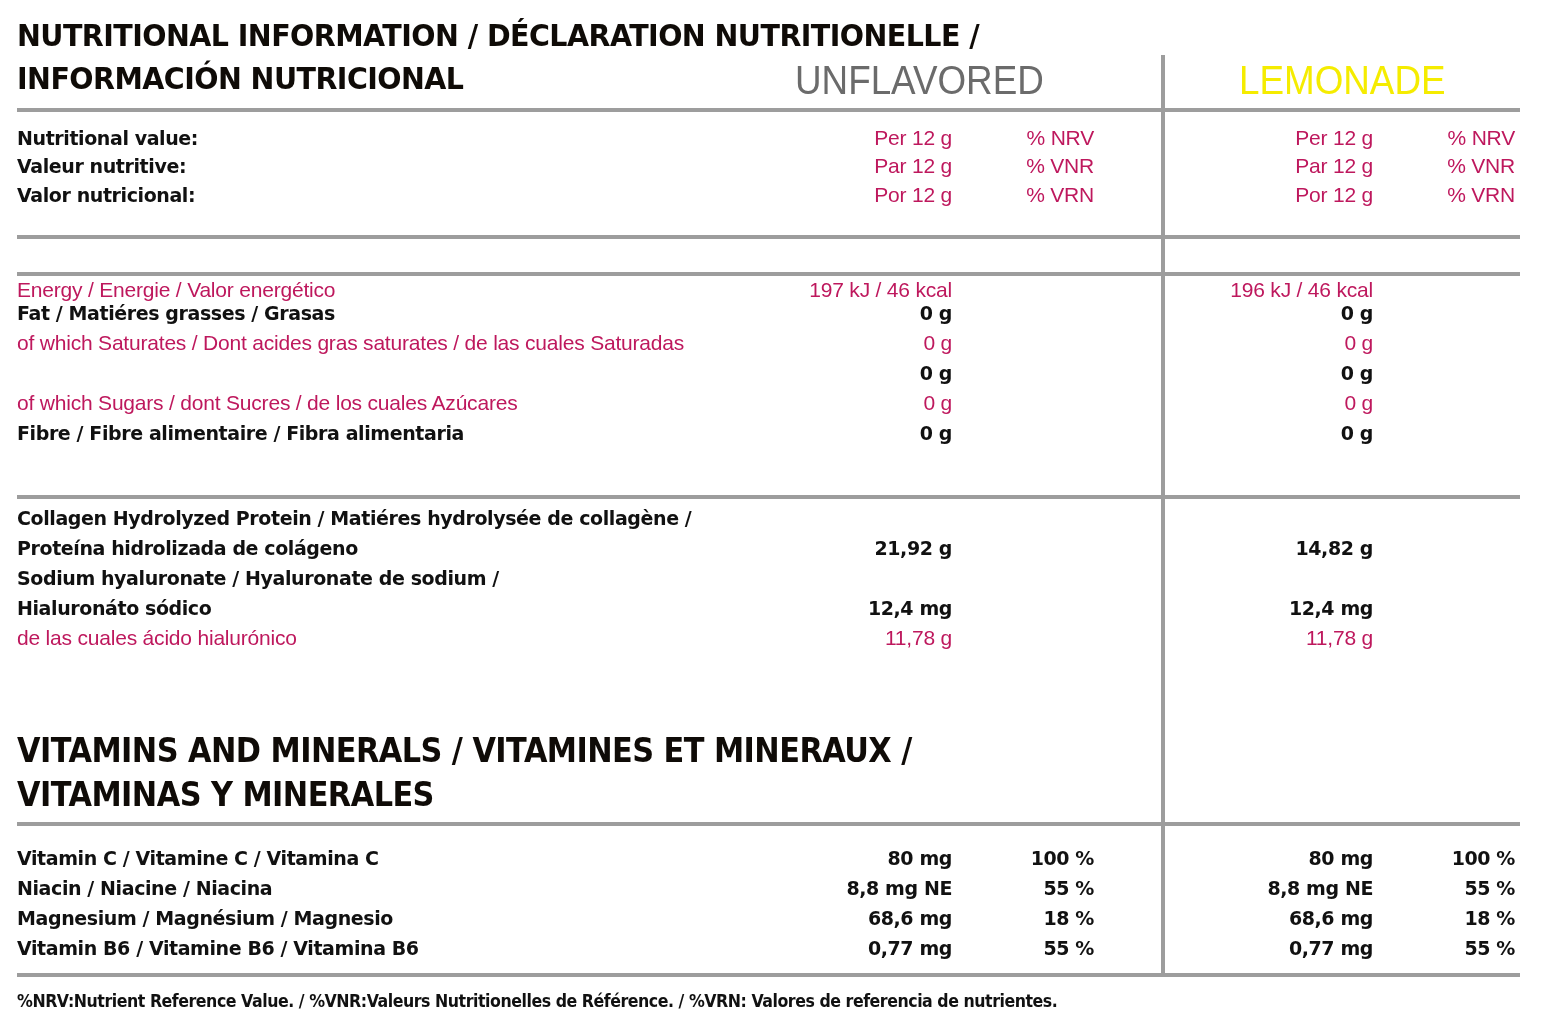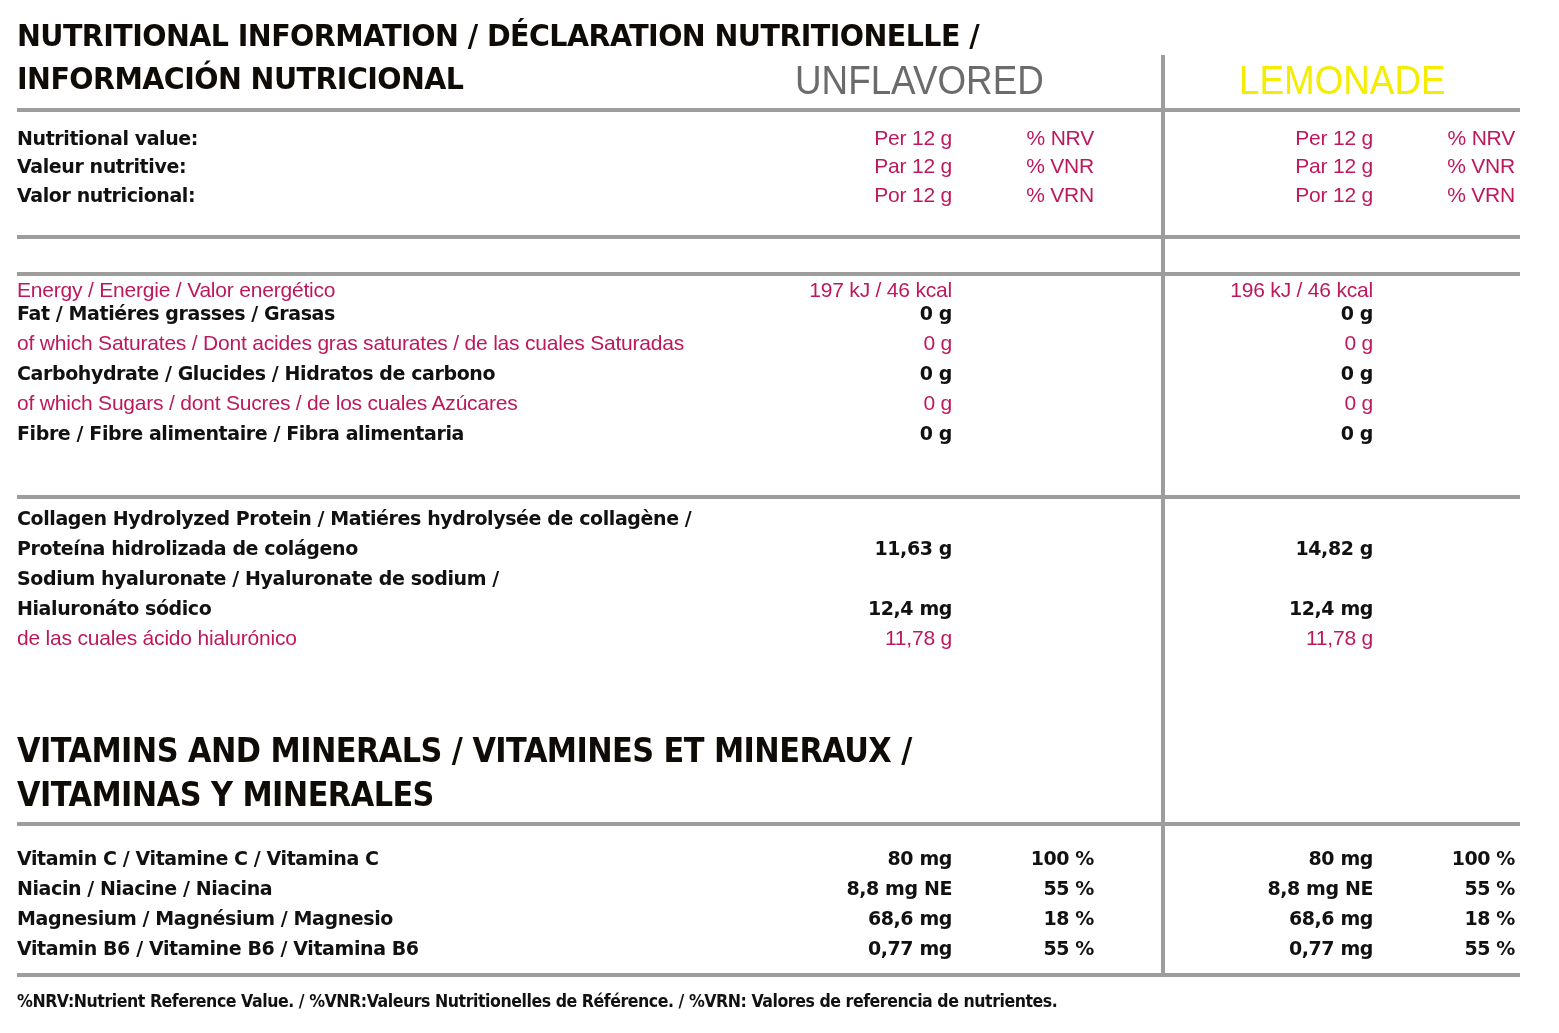--- a/index.html
+++ b/index.html
@@ -93,21 +93,20 @@
     <span class="c-label lbl b">Fat / Matiéres grasses / Grasas</span>
     <span class="c-u1 lbl b">0 g</span>
     <span class="c-u2 lbl b">0 g</span>
   </div>
   <div class="row">
     <span class="c-label n">of which Saturates / Dont acides gras saturates / de las cuales Saturadas</span>
     <span class="c-u1 n">0 g</span>
     <span class="c-u2 n">0 g</span>
   </div>
   <div class="row">
-    <span class="c-label lbl b">Carbohydrate / Glucides / Hidratos de carbono</span>
     <span class="c-u1 lbl b">0 g</span>
     <span class="c-u2 lbl b">0 g</span>
   </div>
   <div class="row">
     <span class="c-label n">of which Sugars / dont Sucres / de los cuales Azúcares</span>
     <span class="c-u1 n">0 g</span>
     <span class="c-u2 n">0 g</span>
   </div>
   <div class="row">
     <span class="c-label lbl b">Fibre / Fibre alimentaire / Fibra alimentaria</span>
@@ -115,21 +114,21 @@
     <span class="c-u2 lbl b">0 g</span>
   </div>
 </div>
 
 <div class="rowset" style="top:503px;">
   <div class="row">
     <span class="c-label lbl b">Collagen Hydrolyzed Protein / Matiéres hydrolysée de collagène /</span>
   </div>
   <div class="row">
     <span class="c-label lbl b">Proteína hidrolizada de colágeno</span>
-    <span class="c-u1 lbl b">11,63 g</span>
+    <span class="c-u1 lbl b">21,92 g</span>
     <span class="c-u2 lbl b">14,82 g</span>
   </div>
   <div class="row">
     <span class="c-label lbl b">Sodium hyaluronate / Hyaluronate de sodium /</span>
   </div>
   <div class="row">
     <span class="c-label lbl b">Hialuronáto sódico</span>
     <span class="c-u1 lbl b">12,4 mg</span>
     <span class="c-u2 lbl b">12,4 mg</span>
   </div>

